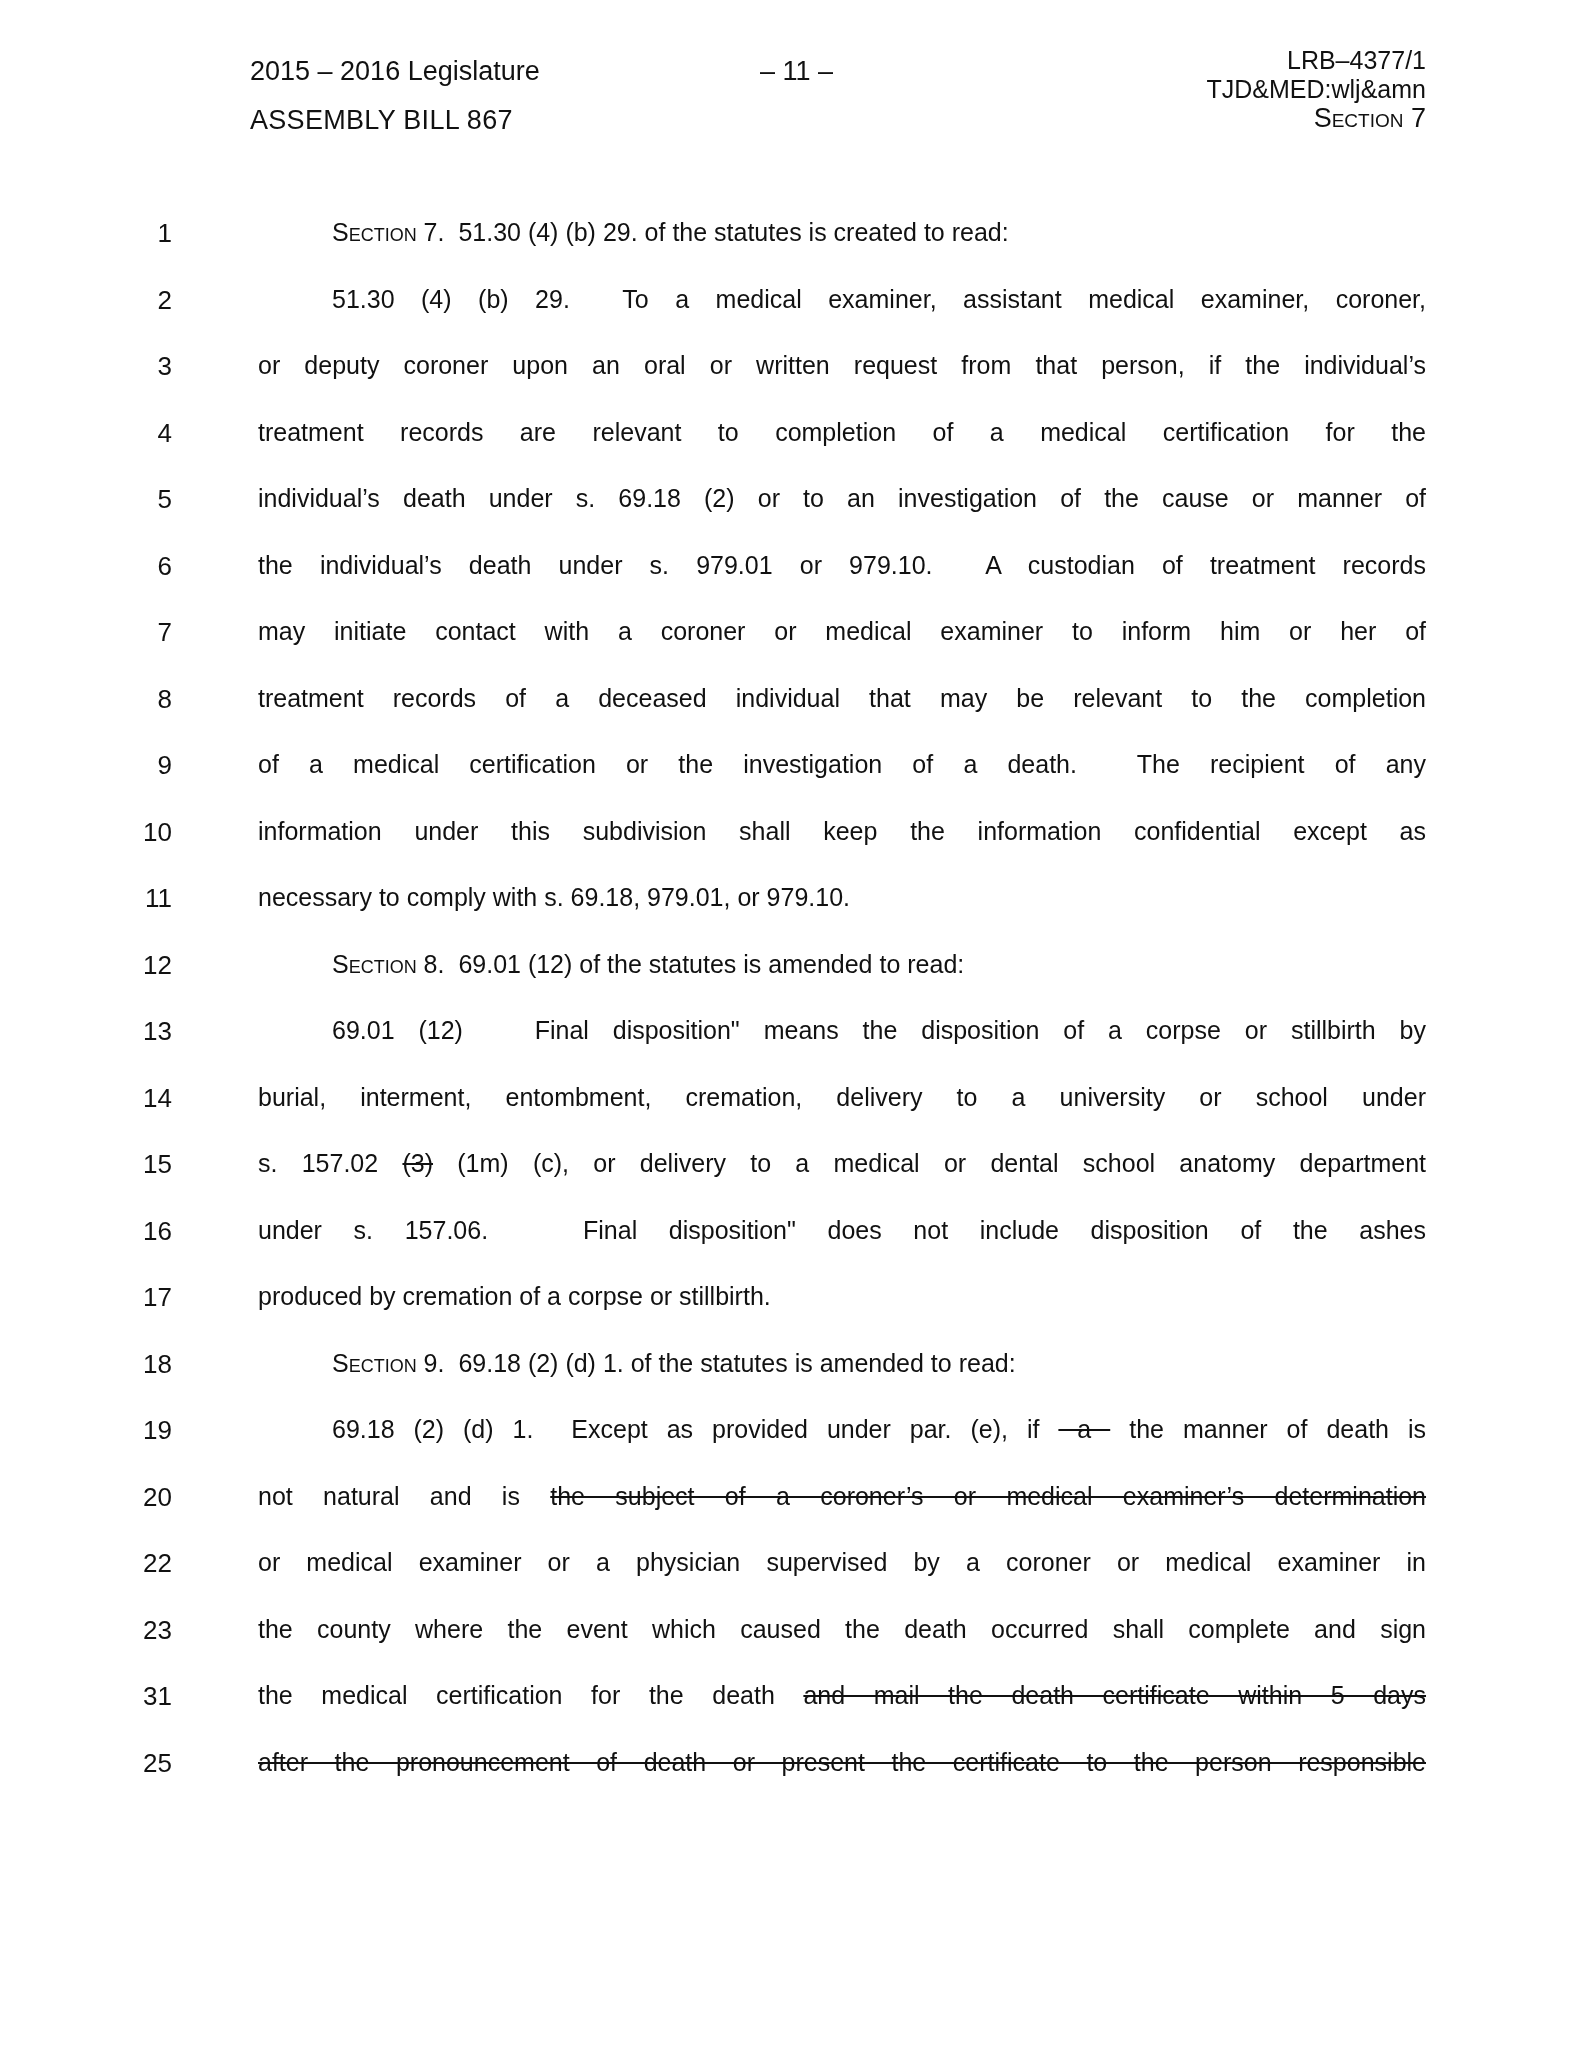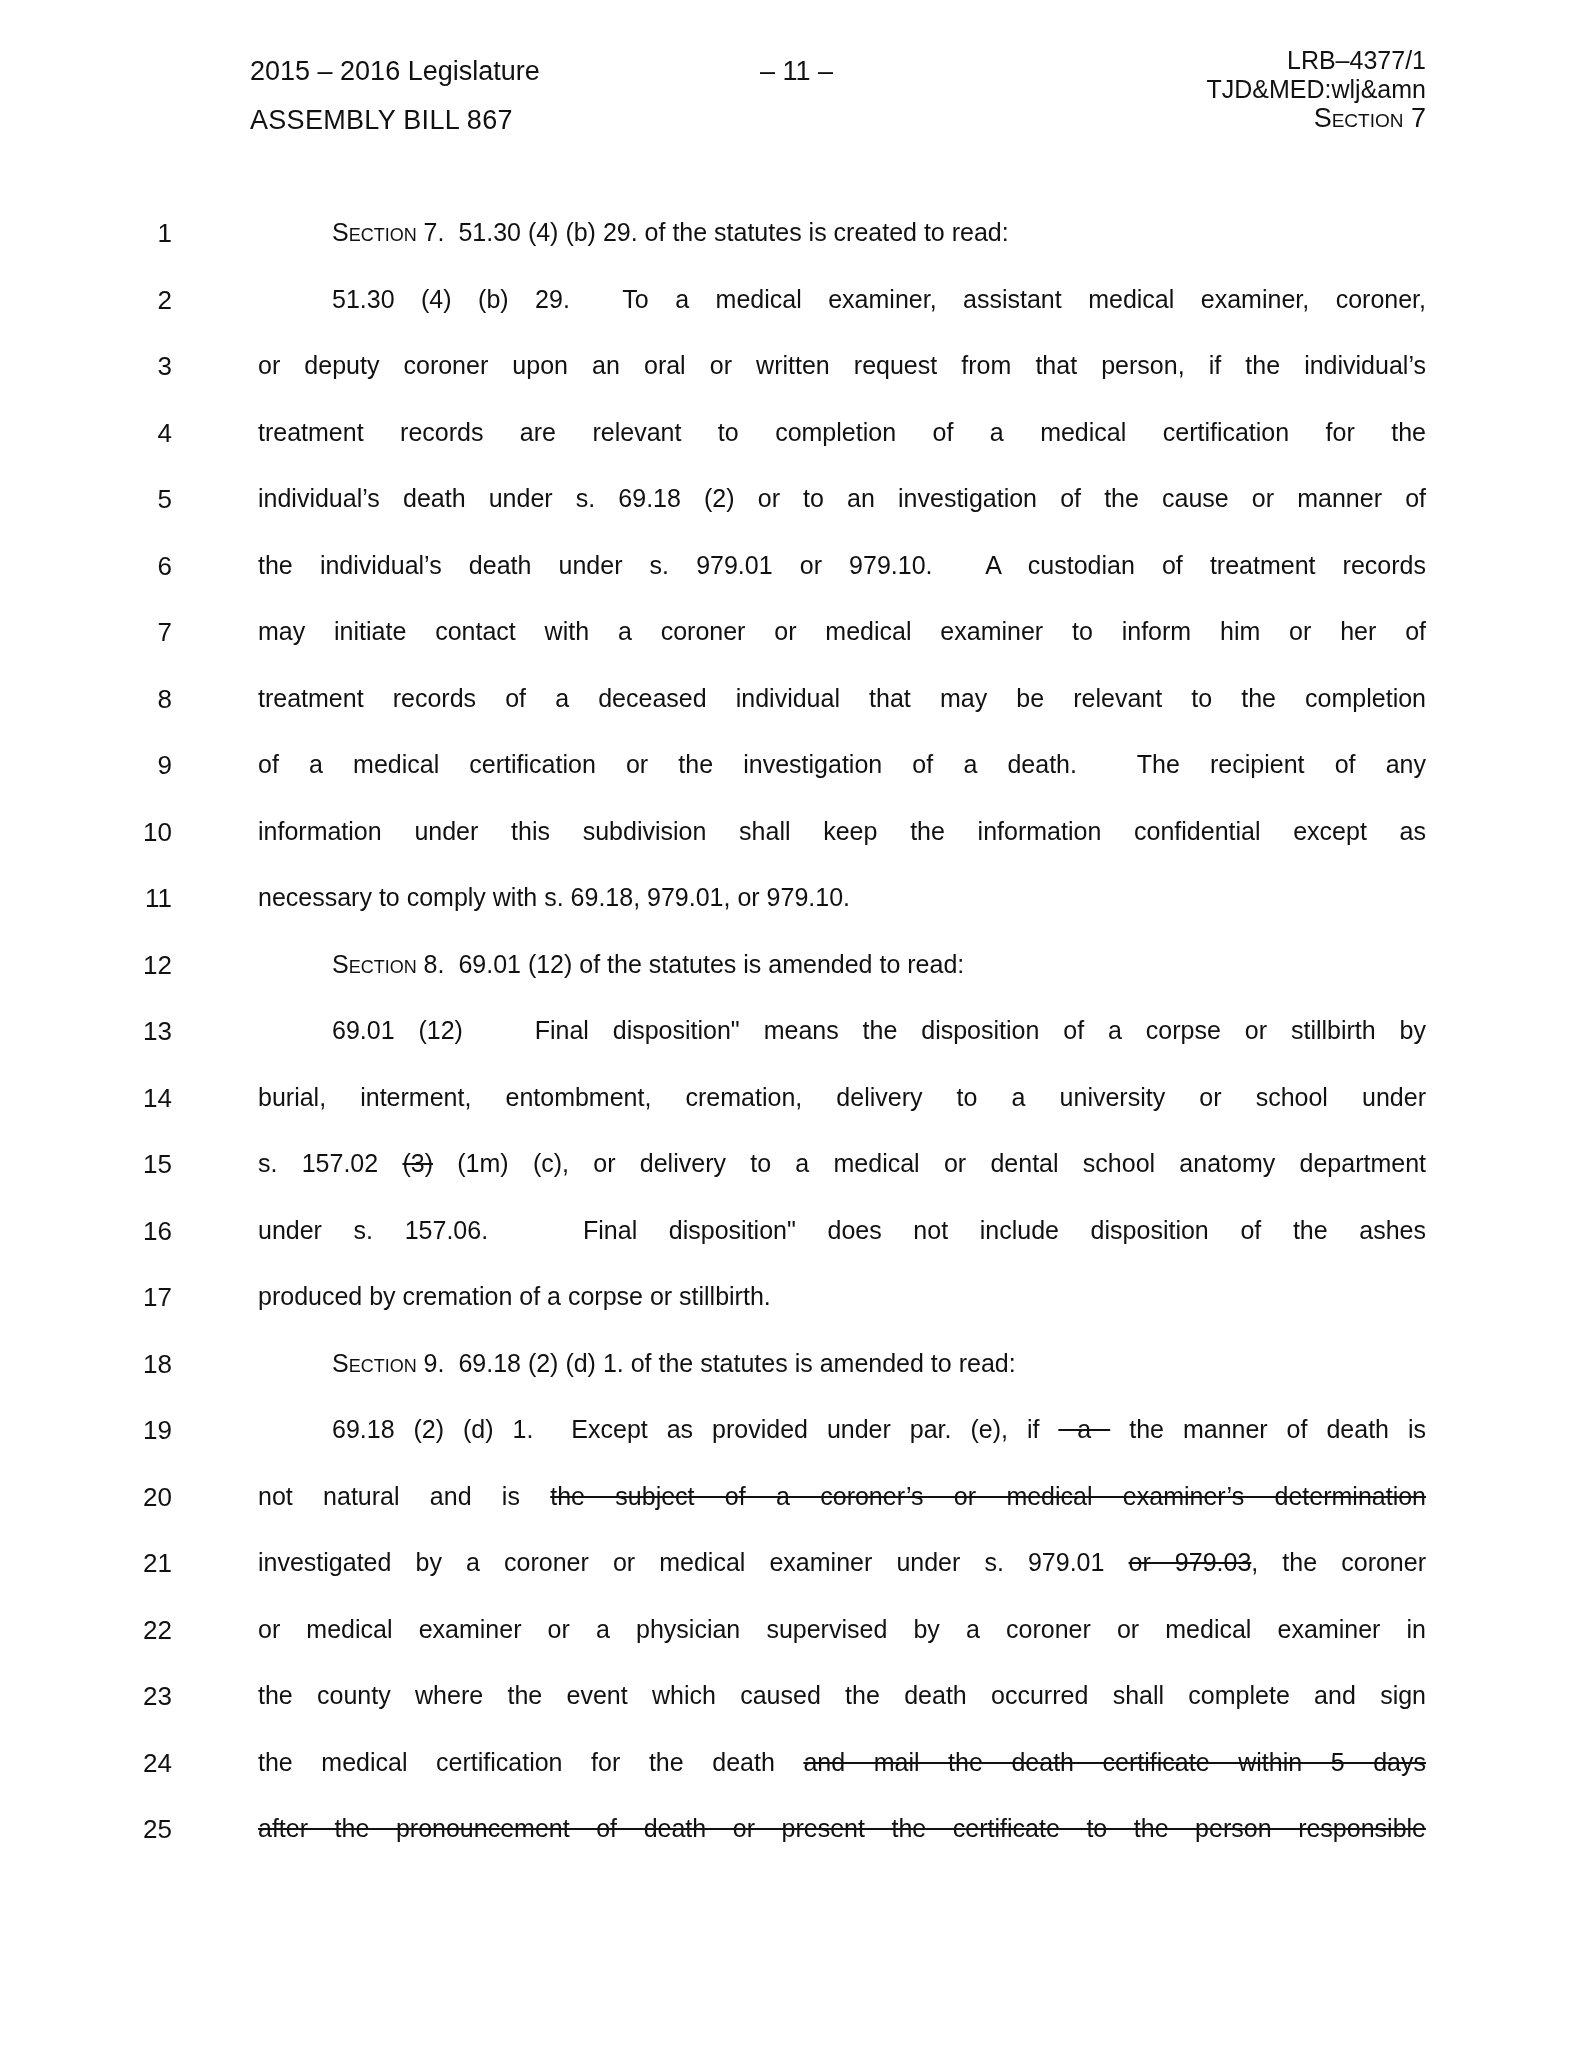--- a/index.html
+++ b/index.html
@@ -177,32 +177,28 @@
     </div>
     <div class="line">
       <span class="line-number">19</span>
       <span class="line-text indent justify"><span style="white-space: pre;">69.18 (2) (d) 1.  Except as provided under par. (e), if </span><span class="struck" style="white-space: pre;"> a </span><span style="white-space: pre;"> </span><span class="inserted" style="white-space: pre;">the manner of</span><span style="white-space: pre;"> death </span><span class="inserted" style="white-space: pre;">is</span></span>
     </div>
     <div class="line">
       <span class="line-number">20</span>
       <span class="line-text justify"><span class="inserted" style="white-space: pre;">not natural and</span><span style="white-space: pre;"> is </span><span class="struck" style="white-space: pre;">the subject of a coroner’s or medical examiner’s determination</span></span>
     </div>
     <div class="line">
-      <span class="line-number">21</span>
-      <span class="line-text justify"><span class="inserted" style="white-space: pre;">investigated by a coroner or medical examiner</span><span style="white-space: pre;"> under s. 979.01 </span><span class="struck" style="white-space: pre;">or 979.03</span><span style="white-space: pre;">, the coroner</span></span>
-    </div>
-    <div class="line">
       <span class="line-number">22</span>
       <span class="line-text justify"><span style="white-space: pre;">or medical examiner or a physician supervised by a coroner or medical examiner in</span></span>
     </div>
     <div class="line">
       <span class="line-number">23</span>
       <span class="line-text justify"><span style="white-space: pre;">the county where the event which caused the death occurred shall complete and sign</span></span>
     </div>
     <div class="line">
-      <span class="line-number">24</span>
+      <span class="line-number">31</span>
       <span class="line-text justify"><span style="white-space: pre;">the medical certification for the death </span><span class="struck" style="white-space: pre;">and mail the death certificate within 5 days</span></span>
     </div>
     <div class="line">
       <span class="line-number">25</span>
       <span class="line-text justify"><span class="struck" style="white-space: pre;">after the pronouncement of death or present the certificate to the person responsible</span></span>
     </div>
   </div>
 
 </body></html>

